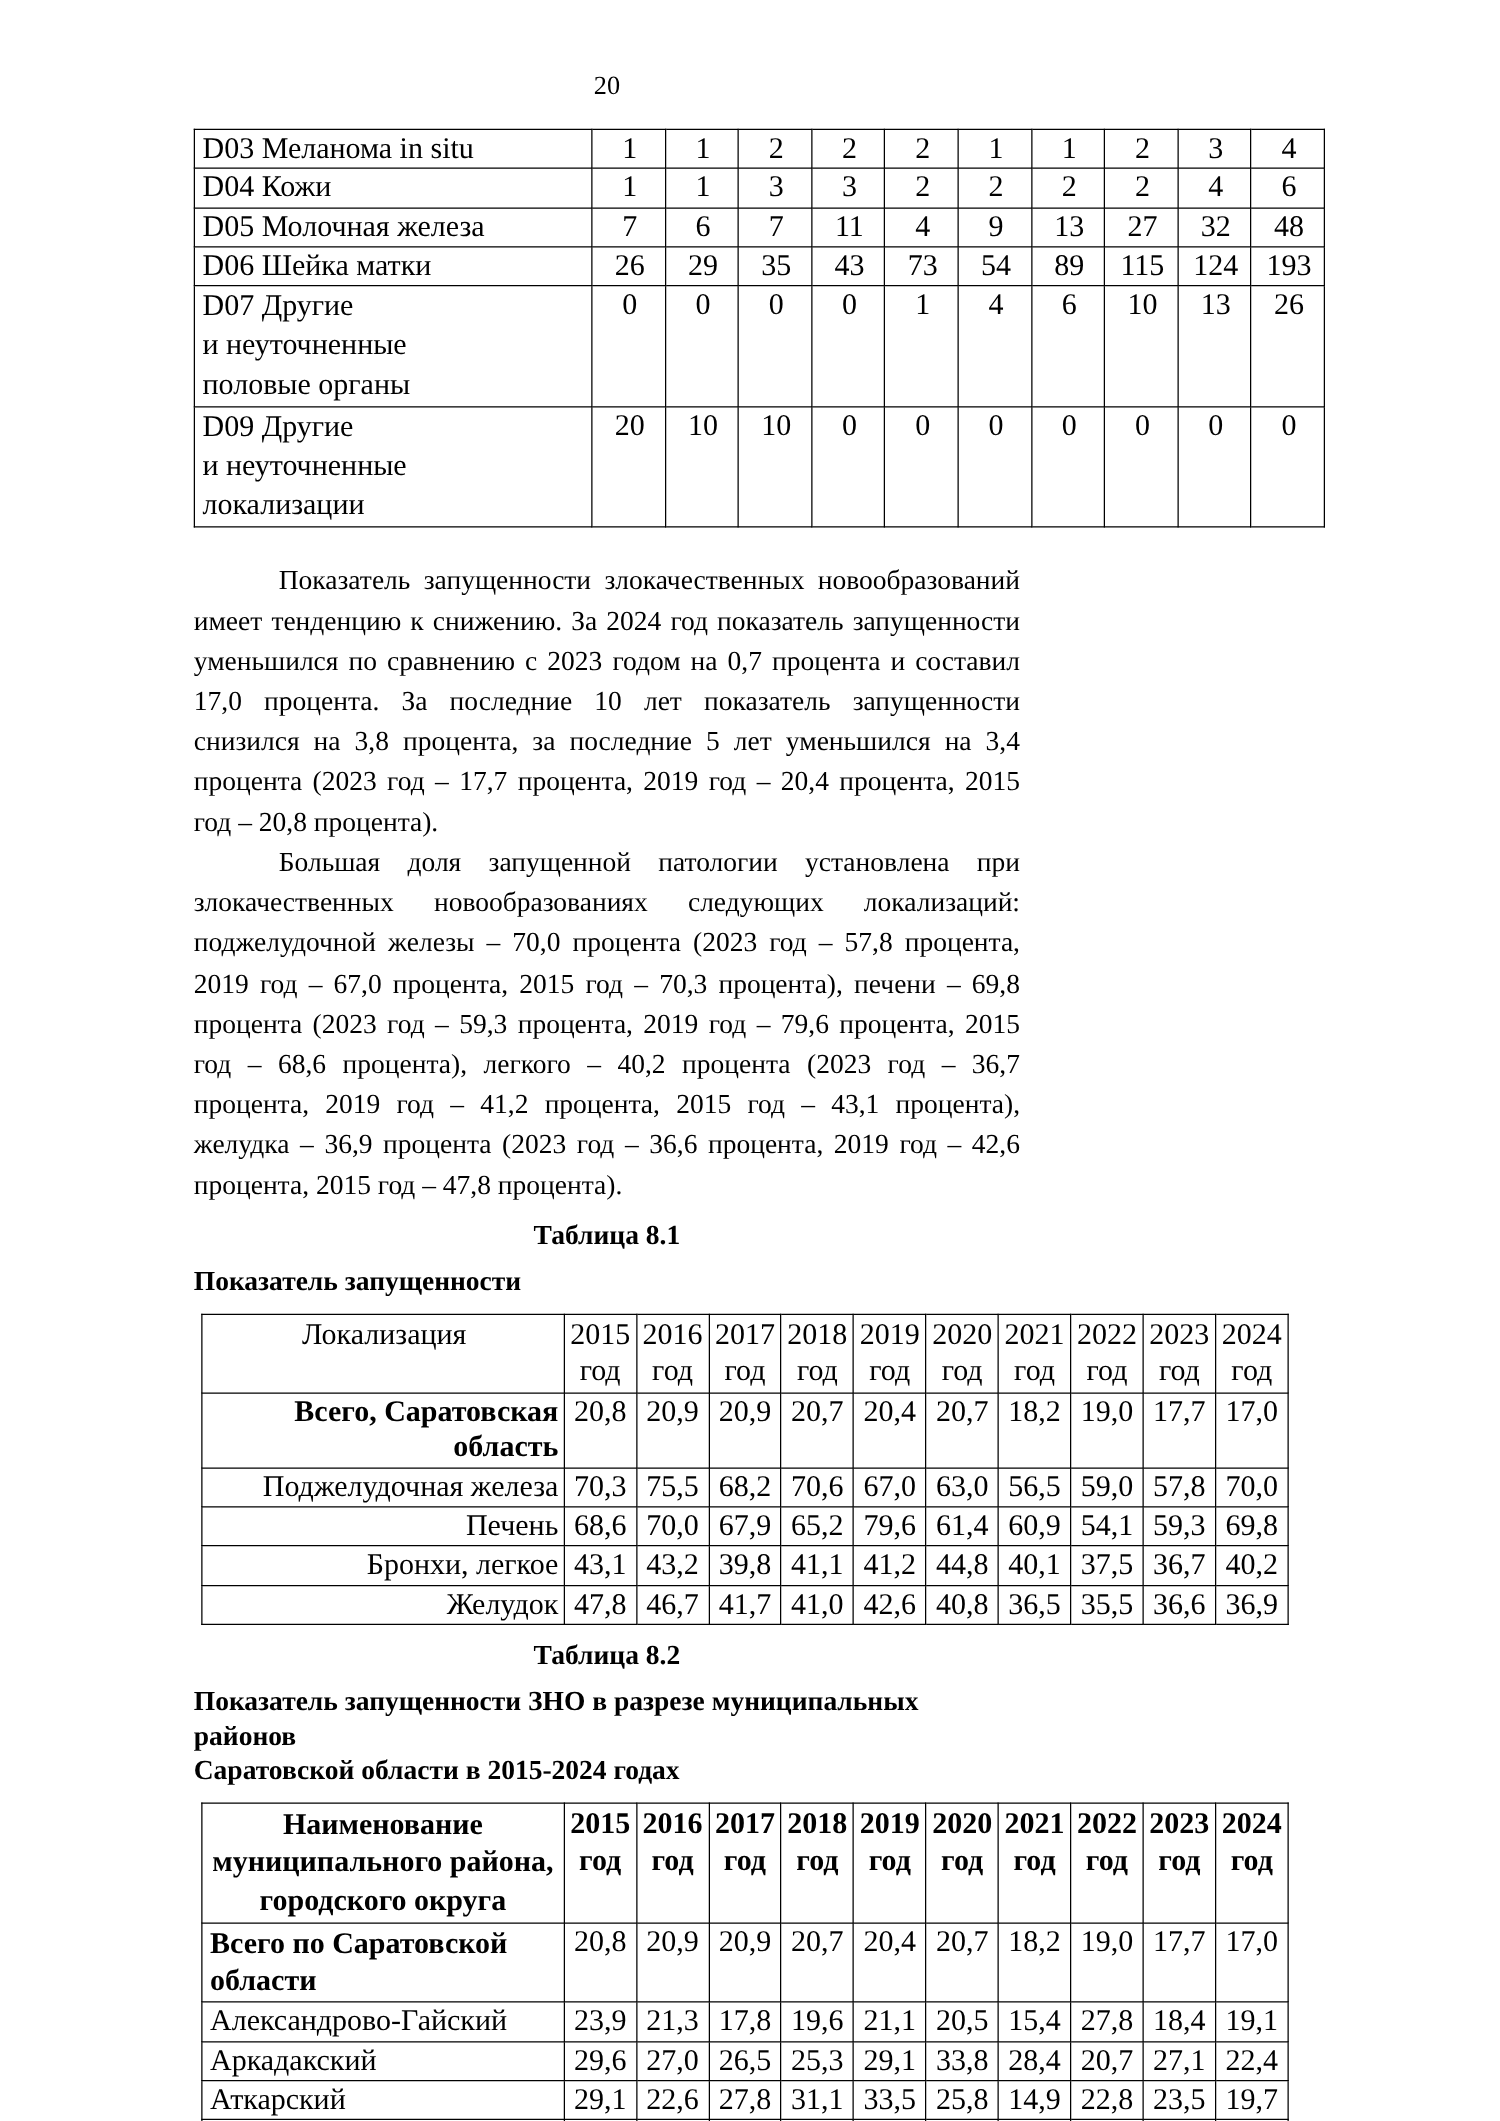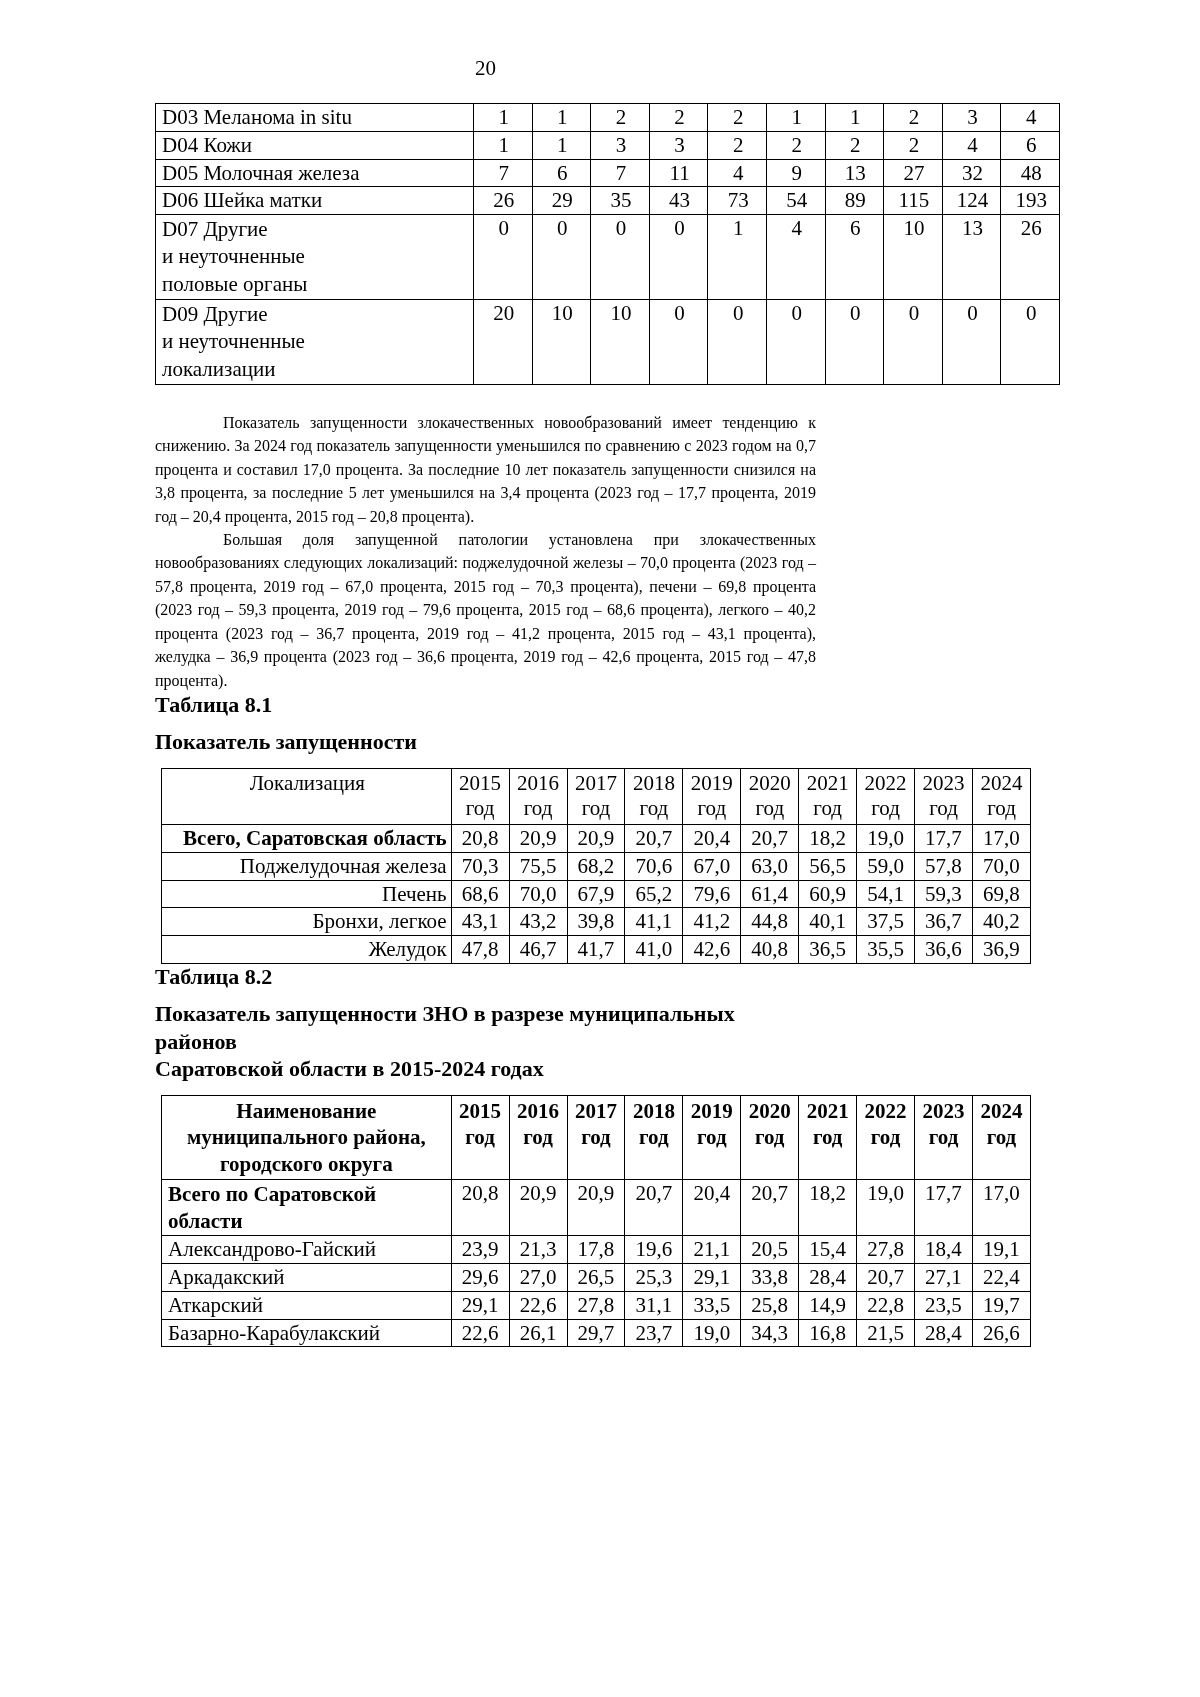--- a/index.html
+++ b/index.html
@@ -26,21 +26,21 @@
     font-size: 21px;
     line-height: 1;
     margin: 0 0 24px 0;
   }
 
   
   table {
     border-collapse: collapse;
     table-layout: fixed;
     width: 100%;
-    font-size: 21px;
+    font-size: 24px;
   }
   table td, table th {
     border: 1.4px solid #000;
     padding: 1px 4px;
     vertical-align: top;
     font-weight: normal;
     line-height: 1.18;
   }
 
   
@@ -53,32 +53,32 @@
     text-align: center;
     padding-right: 2px;
   }
   .t-icd .multiline { line-height: 1.30; }
 
   
   p.body {
     margin: 0;
     text-align: justify;
     text-indent: 68px;
-    font-size: 16px;
+    font-size: 22px;
     line-height: 1.465;
   }
   p.body.first { margin-top: 26px; }
   p.body + p.body { margin-top: 0; }
 
   
   .tbl-label {
-    text-align: left;
+    text-align: center;
     font-weight: bold;
     font-size: 22px;
-    margin-top: 0;
+    margin-top: 11px;
   }
   .tbl-title {
     text-align: left;
     font-weight: bold;
     font-size: 22px;
     margin-top: 10px;
     margin-bottom: 12px;
     line-height: 1.26;
   }
 

